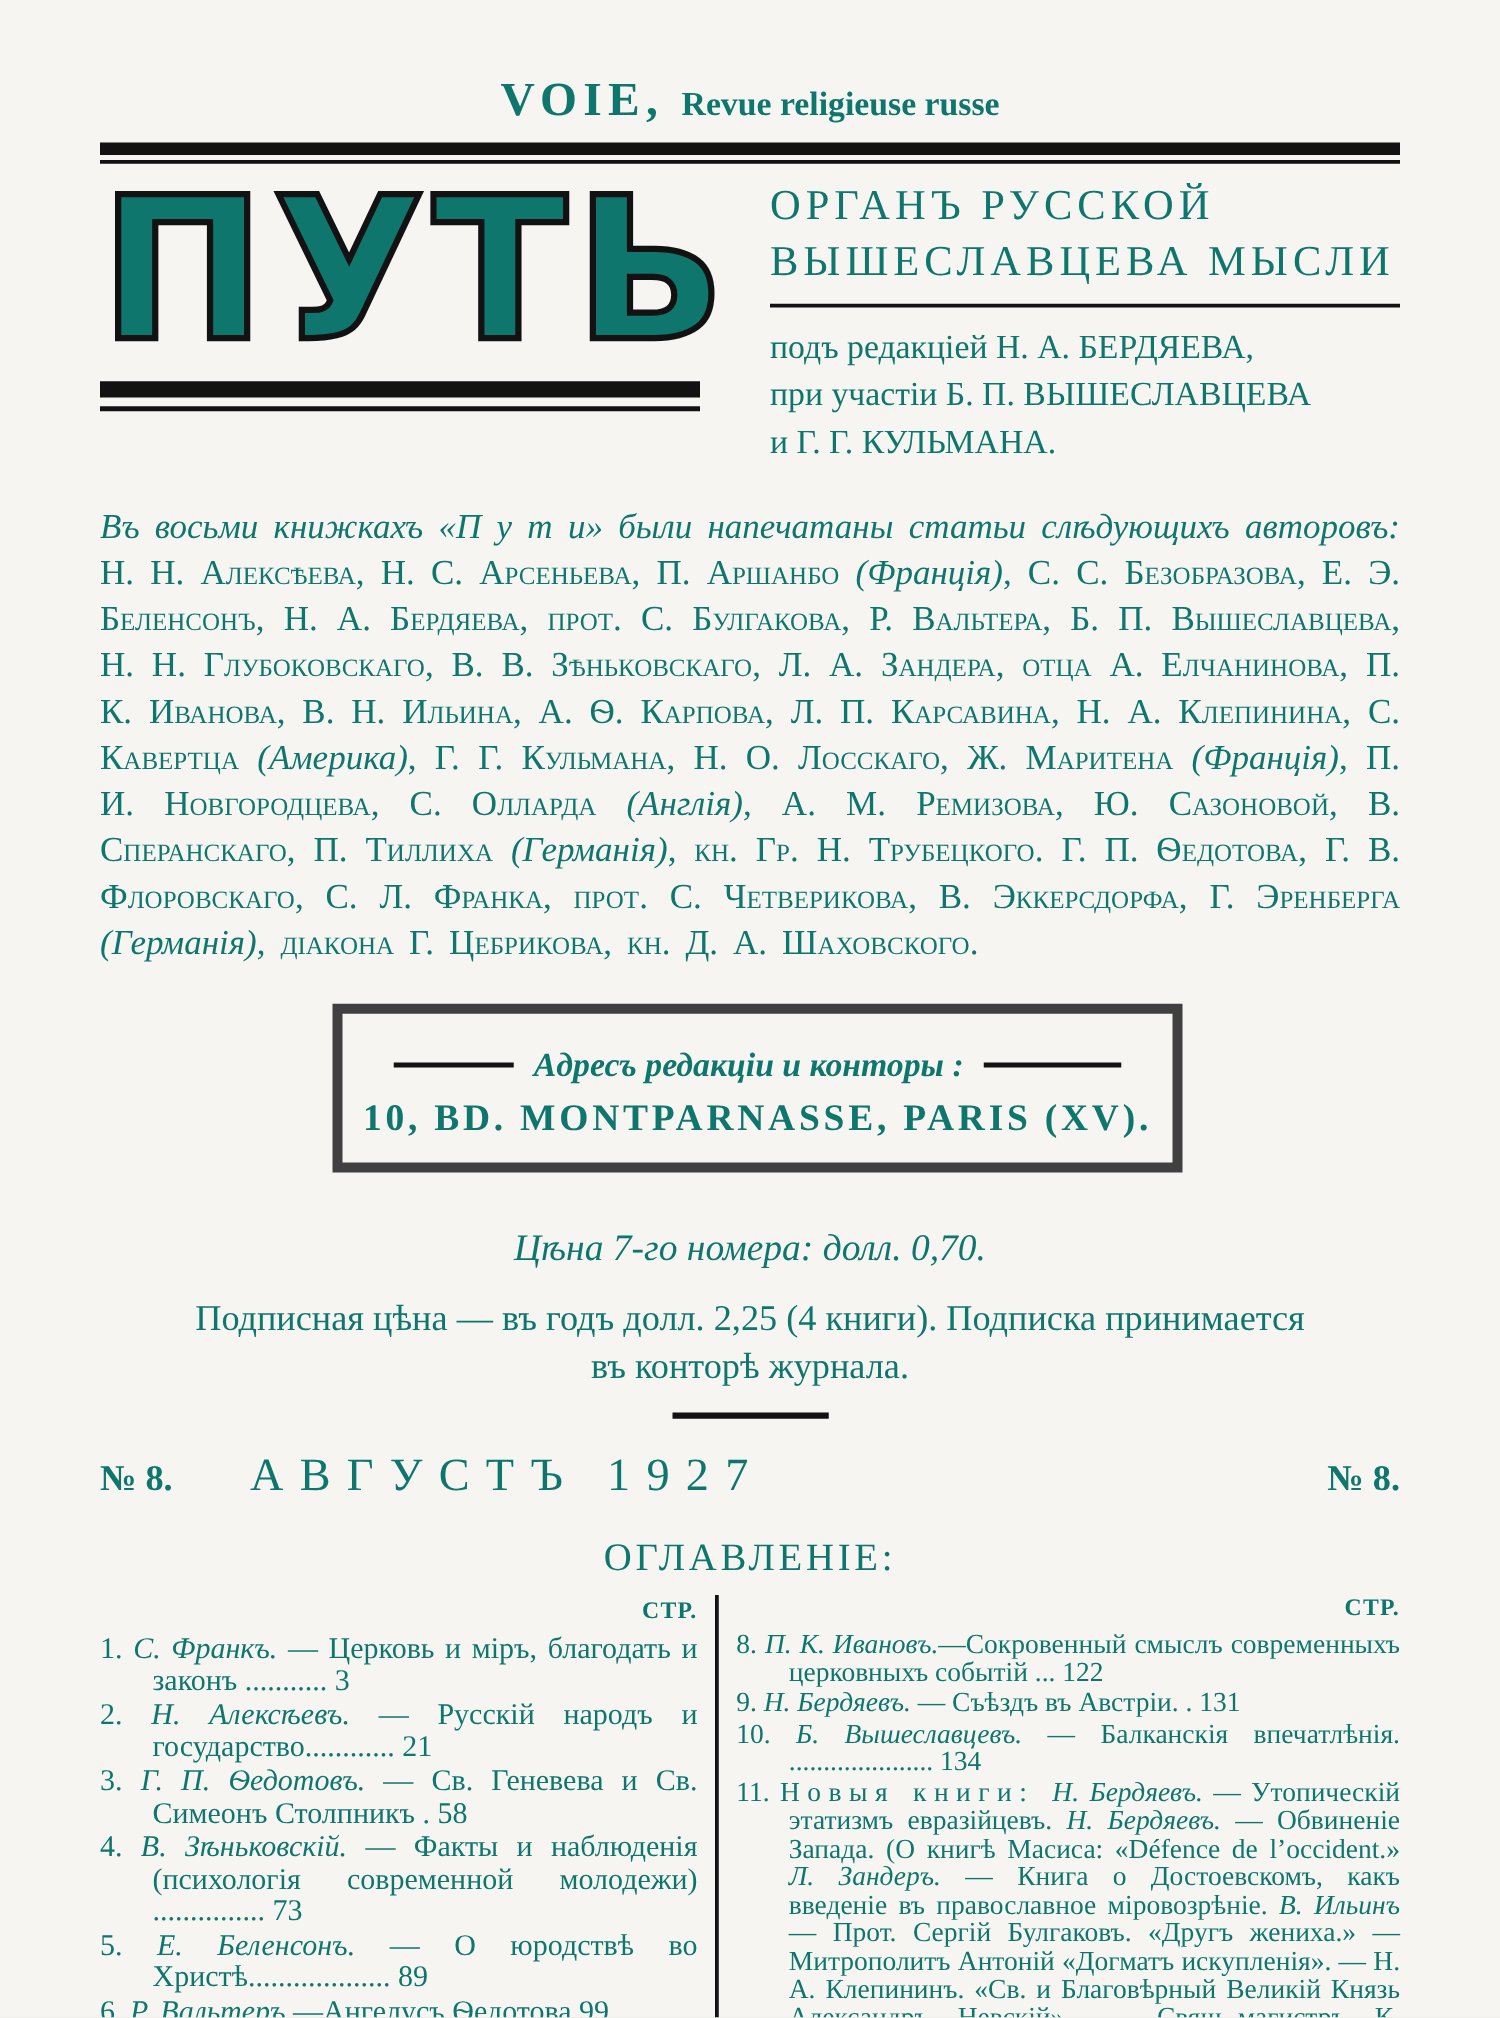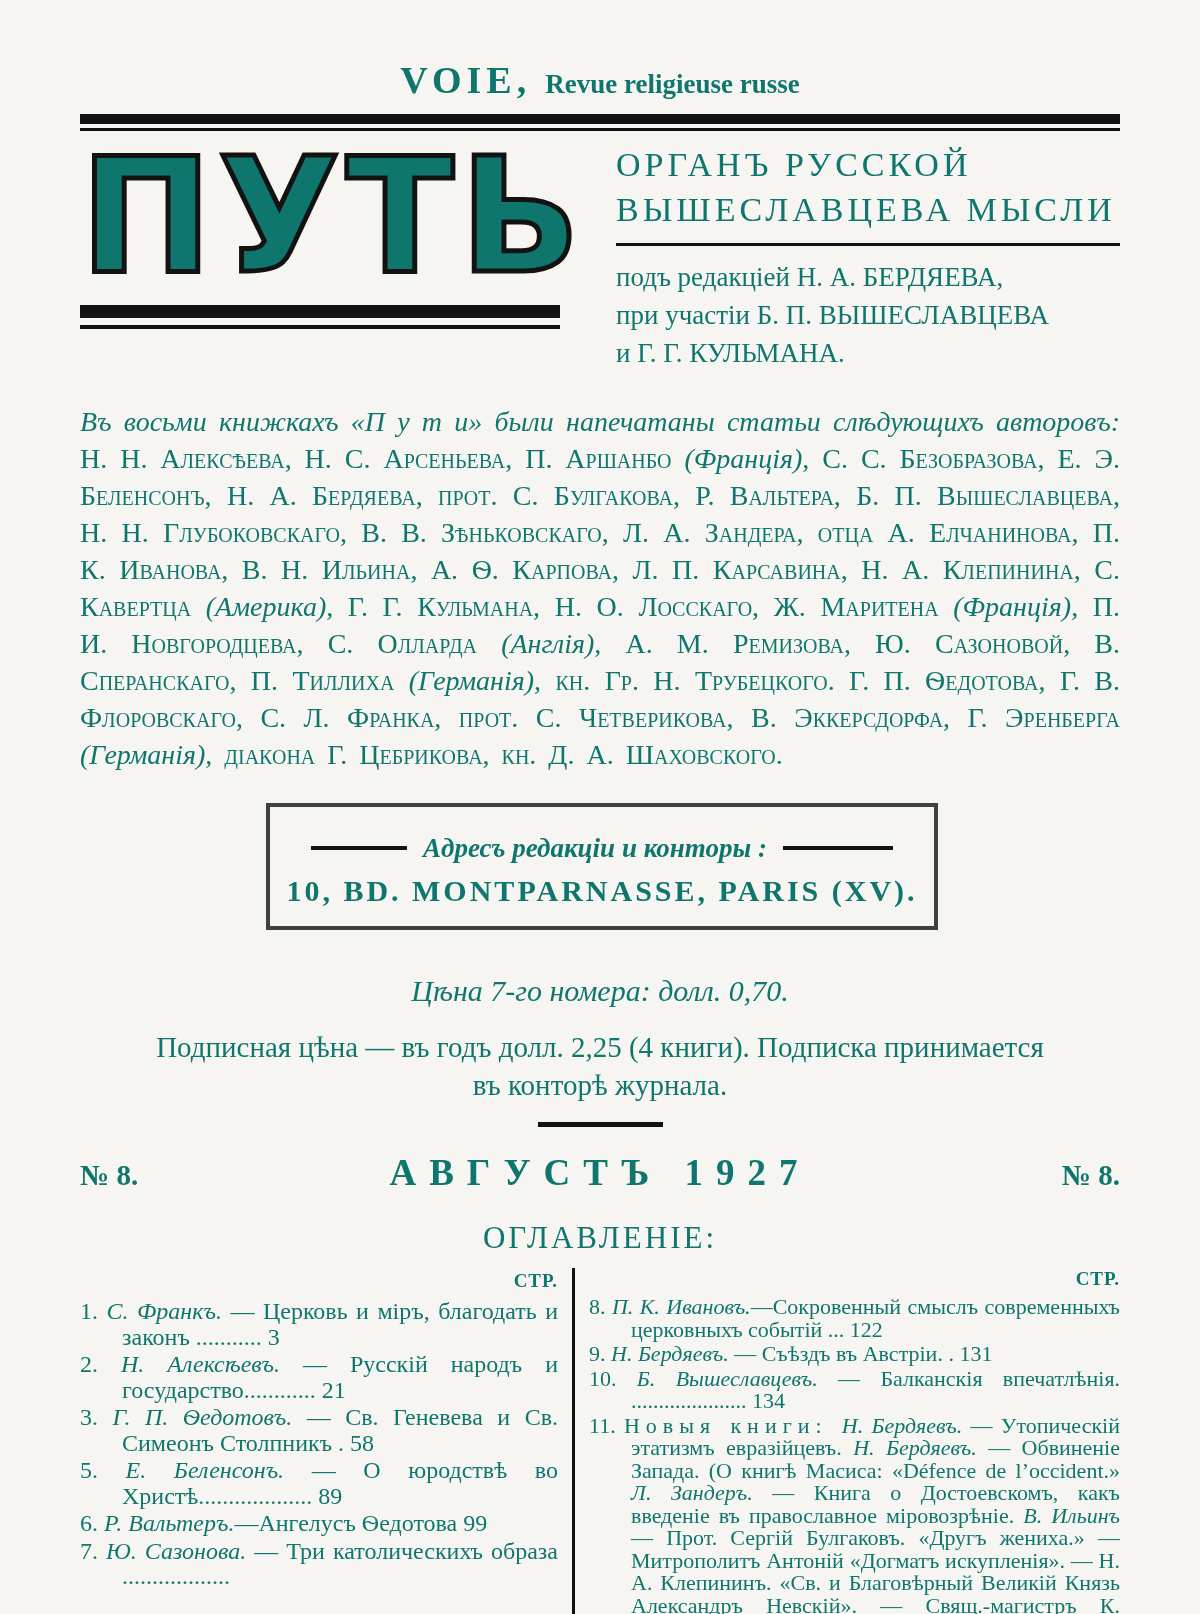--- a/index.html
+++ b/index.html
@@ -32,35 +32,35 @@
   .editor-line{font-size:27px;line-height:1.42;white-space:nowrap;}
   
   .authors{margin-top:30px;font-size:28px;line-height:37px;}
   .authors-intro{font-style:italic;text-align:justify;text-align-last:justify;}
   .authors-body{text-align:justify;word-spacing:5px;}
   .seg-sc{font-variant:small-caps;}
   .seg-i{font-style:italic;font-variant:normal;}
   .seg-sp{letter-spacing:6px;}
   
   .address-box{width:636px;margin:30px auto 0;margin-left:186px;
-    border:4px solid #404040;padding:26px 14px 18px;}
+    border:8px solid #404040;padding:26px 14px 18px;}
   .address-label-row{display:flex;align-items:center;justify-content:center;gap:16px;}
   .address-dash{height:4px;background:#121212;}
   .dash-l{width:96px;}  .dash-r{width:110px;}
   .address-label{font-style:italic;font-weight:bold;font-size:27px;white-space:nowrap;}
   .address-street{margin-top:10px;text-align:center;font-weight:bold;font-size:30px;letter-spacing:3px;white-space:nowrap;}
   
   .price-line{margin-top:44px;text-align:center;font-style:italic;font-size:30px;}
   .subscription{margin-top:20px;text-align:center;font-size:29px;line-height:38px;}
   .mid-rule{width:125px;height:5px;background:#121212;margin:18px auto 0;}
   
   .issue-line{display:flex;align-items:baseline;margin-top:24px;}
   .issue-no{font-size:29px;font-weight:bold;width:120px;}
   .issue-no.right{text-align:right;}
-  .issue-center{flex:1;text-align:center;font-size:37px;font-weight:bold;letter-spacing:13px;white-space:nowrap;}
+  .issue-center{flex:1;text-align:left;font-size:37px;font-weight:normal;letter-spacing:13px;white-space:nowrap;}
   
   .toc-title{margin-top:26px;text-align:center;font-size:31px;letter-spacing:3px;}
   .toc{display:flex;margin-top:12px;align-items:stretch;}
   .toc-col{box-sizing:border-box;}
   .toc-col.left{width:478px;flex:0 0 auto;font-size:24px;line-height:25.5px;}
   .toc-col.right{flex:1;font-size:22px;line-height:22.5px;padding-left:4px;}
   .toc-divider{width:3px;background:#121212;margin:0 10px 0 14px;}
   .str-header{text-align:right;font-size:19px;font-weight:bold;letter-spacing:1px;margin-bottom:6px;}
   .toc-item{padding-left:42px;text-indent:-42px;text-align:justify;margin-bottom:2px;}
   .toc-num{font-style:normal;}
@@ -126,20 +126,21 @@
 
   <div class="toc-title">ОГЛАВЛЕНІЕ:</div>
 
   <div class="toc">
     <div class="toc-col left">
       <div class="str-header">СТР.</div>
       <div id="toc-left">
           <div class="toc-item"><span class="toc-num">1. </span><span class="seg-i">С. Франкъ.</span><span class="seg-n"> — Церковь и міръ, благодать и законъ ...........</span><span class="toc-page"> 3</span></div>
           <div class="toc-item"><span class="toc-num">2. </span><span class="seg-i">Н. Алексѣевъ.</span><span class="seg-n"> — Русскій народъ и государство............</span><span class="toc-page"> 21</span></div>
           <div class="toc-item"><span class="toc-num">3. </span><span class="seg-i">Г. П. Ѳедотовъ.</span><span class="seg-n"> — Св. Геневева и Св. Симеонъ Столпникъ .</span><span class="toc-page"> 58</span></div>
+          <div class="toc-item"><span class="toc-num">4. </span><span class="seg-i">В. Зѣньковскій.</span><span class="seg-n"> — Факты и наблюденія (психологія современной молодежи) ...............</span><span class="toc-page"> 73</span></div>
           <div class="toc-item"><span class="toc-num">5. </span><span class="seg-i">Е. Беленсонъ.</span><span class="seg-n"> — О юродствѣ во Христѣ...................</span><span class="toc-page"> 89</span></div>
           <div class="toc-item"><span class="toc-num">6. </span><span class="seg-i">Р. Вальтеръ.</span><span class="seg-n">—Ангелусъ Ѳедотова</span><span class="toc-page"> 99</span></div>
           <div class="toc-item"><span class="toc-num">7. </span><span class="seg-i">Ю. Сазонова.</span><span class="seg-n"> — Три католическихъ образа ..................</span></div>
         </div>
     </div>
     <div class="toc-divider"></div>
     <div class="toc-col right">
       <div class="str-header">СТР.</div>
       <div id="toc-right">
           <div class="toc-item"><span class="toc-num">8. </span><span class="seg-i">П. К. Ивановъ.</span><span class="seg-n">—Сокровенный смыслъ современныхъ церковныхъ событій ...</span><span class="toc-page"> 122</span></div>

